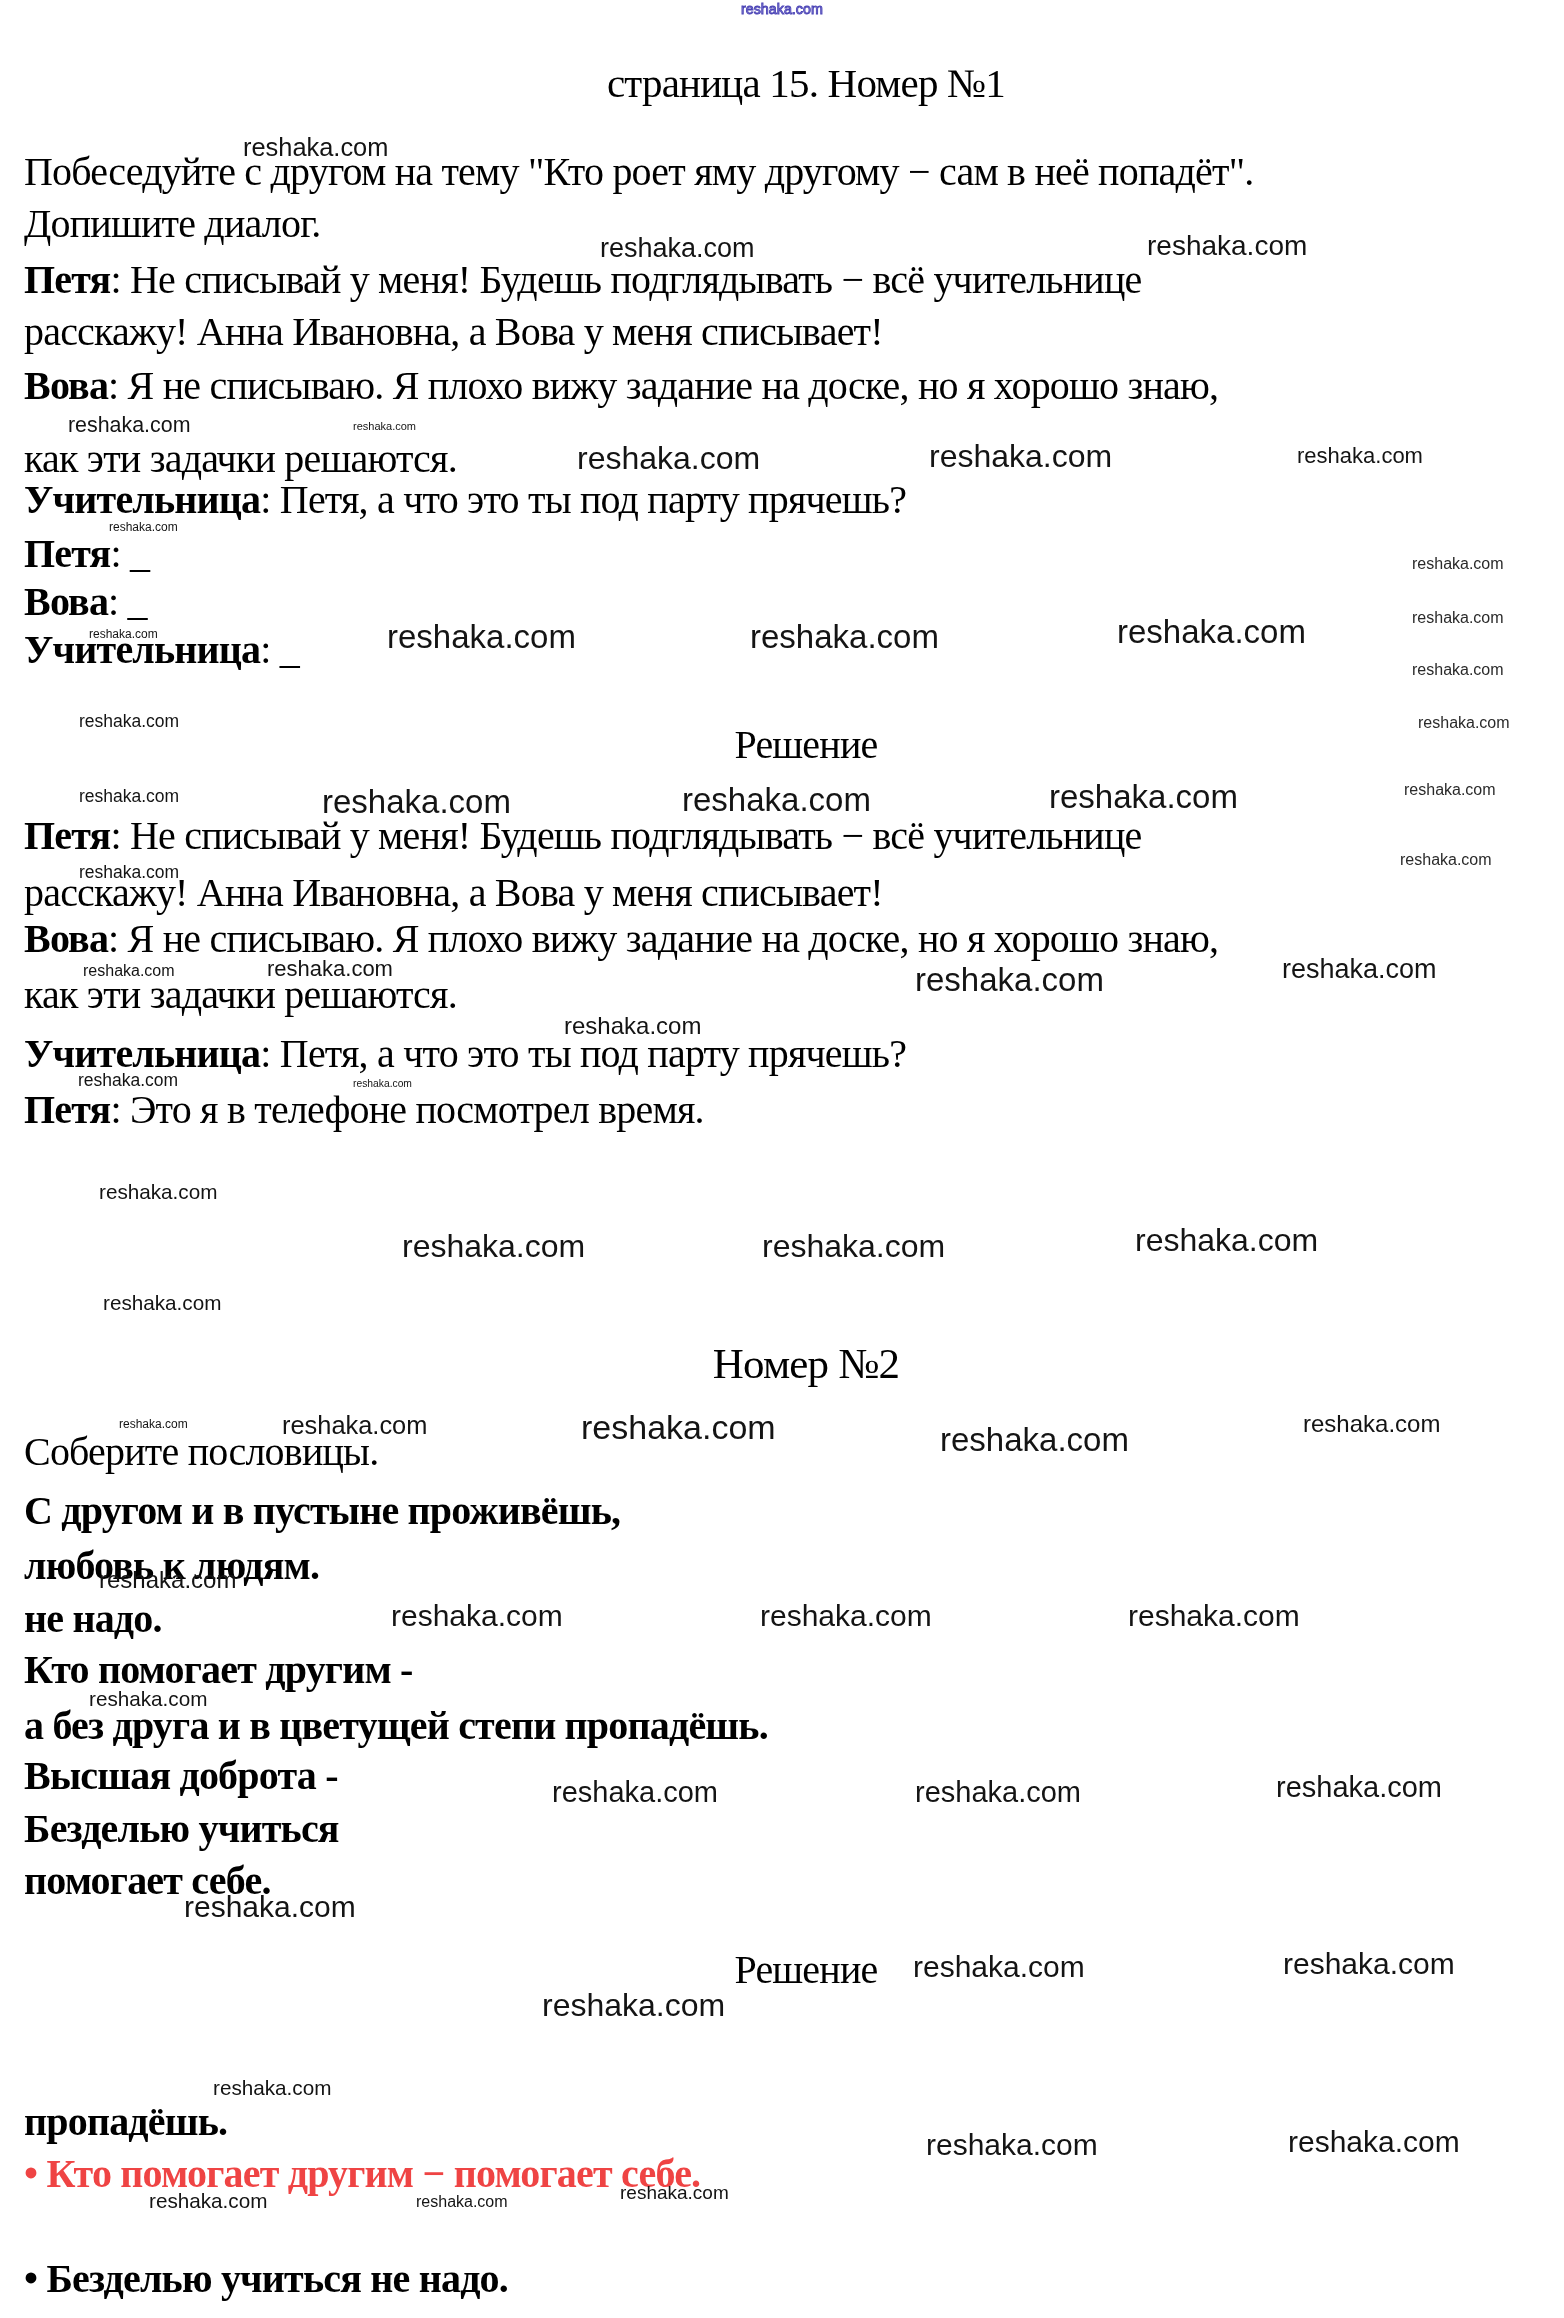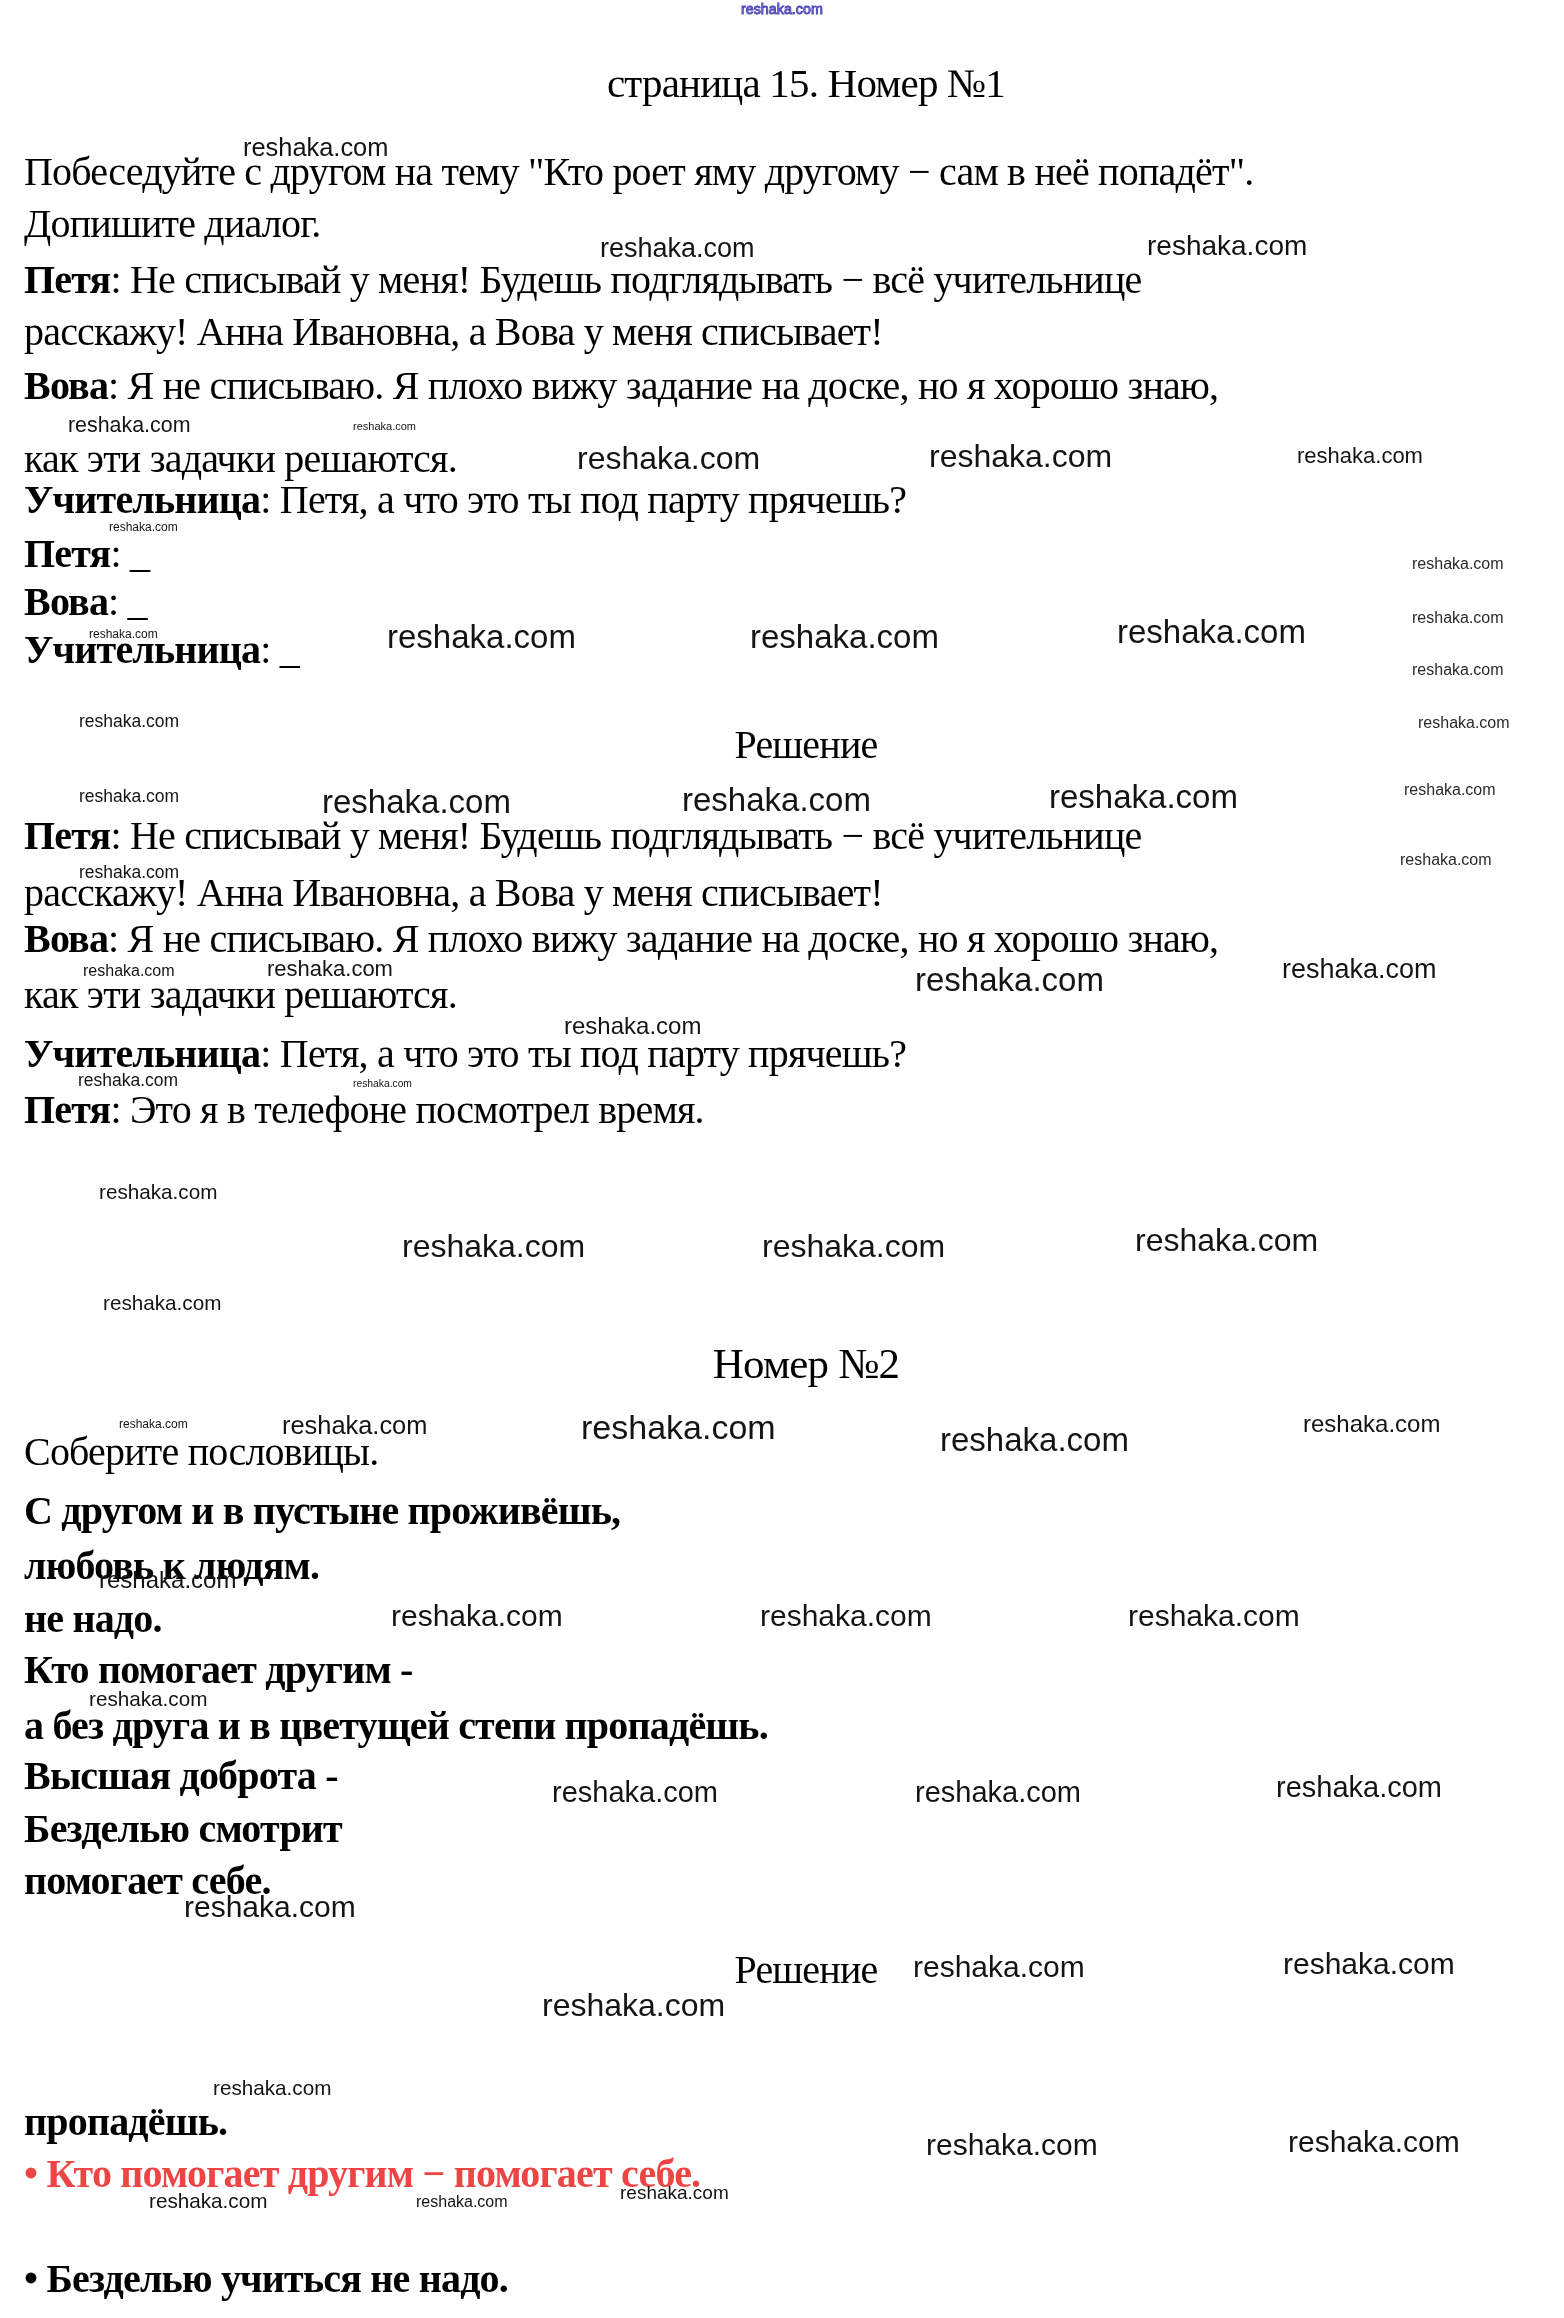--- a/index.html
+++ b/index.html
@@ -63,21 +63,21 @@
     <div class="line" style="top: 1033px; color: rgb(0, 0, 0);"><b>Учительница</b>: Петя, а что это ты под парту прячешь?</div>
     <div class="line" style="top: 1089px; color: rgb(0, 0, 0);"><b>Петя</b>: Это я в телефоне посмотрел время.</div>
     <div class="line center" style="top: 1341px; font-size: 43px; color: rgb(0, 0, 0);">Номер №2</div>
     <div class="line" style="top: 1431px; color: rgb(0, 0, 0);">Соберите пословицы.</div>
     <div class="line bold" style="top: 1490px; color: rgb(0, 0, 0);">С другом и в пустыне проживёшь,</div>
     <div class="line bold" style="top: 1545px; color: rgb(0, 0, 0);">любовь к людям.</div>
     <div class="line bold" style="top: 1598px; color: rgb(0, 0, 0);">не надо.</div>
     <div class="line bold" style="top: 1649px; color: rgb(0, 0, 0);">Кто помогает другим -</div>
     <div class="line bold" style="top: 1705px; color: rgb(0, 0, 0);">а без друга и в цветущей степи пропадёшь.</div>
     <div class="line bold" style="top: 1755px; color: rgb(0, 0, 0);">Высшая доброта -</div>
-    <div class="line bold" style="top: 1808px; color: rgb(0, 0, 0);">Безделью смотрит</div>
+    <div class="line bold" style="top: 1808px; color: rgb(0, 0, 0);">Безделью учиться</div>
     <div class="line bold" style="top: 1860px; color: rgb(0, 0, 0);">помогает себе.</div>
     <div class="line center" style="top: 1949px; font-size: 40px; color: rgb(0, 0, 0);">Решение</div>
     <div class="line bold" style="top: 2101px; color: rgb(0, 0, 0);">пропадёшь.</div>
     <div class="line bold" style="top: 2153px; color: #ef4444;">• Кто помогает другим − помогает себе.</div>
     <div class="line bold" style="top: 2258px; color: rgb(0, 0, 0);">• Безделью учиться не надо.</div>
     <span class="wm blue" style="left: 741px; top: 2.4px; font-size: 14.3px;">reshaka.com</span>
     <span class="wm" style="left: 243px; top: 135px; font-size: 25.4px;">reshaka.com</span>
     <span class="wm" style="left: 600px; top: 235px; font-size: 27px;">reshaka.com</span>
     <span class="wm" style="left: 1147px; top: 232px; font-size: 28px;">reshaka.com</span>
     <span class="wm" style="left: 68px; top: 415px; font-size: 21.4px;">reshaka.com</span>

